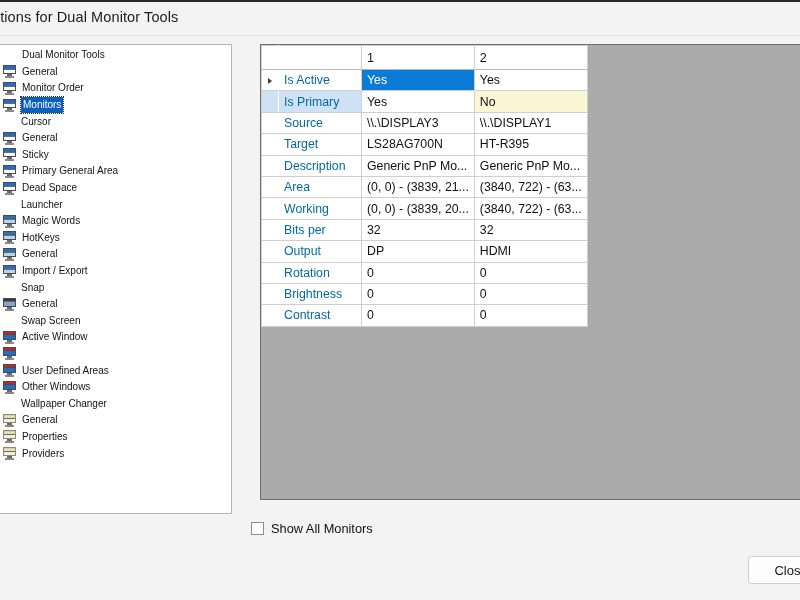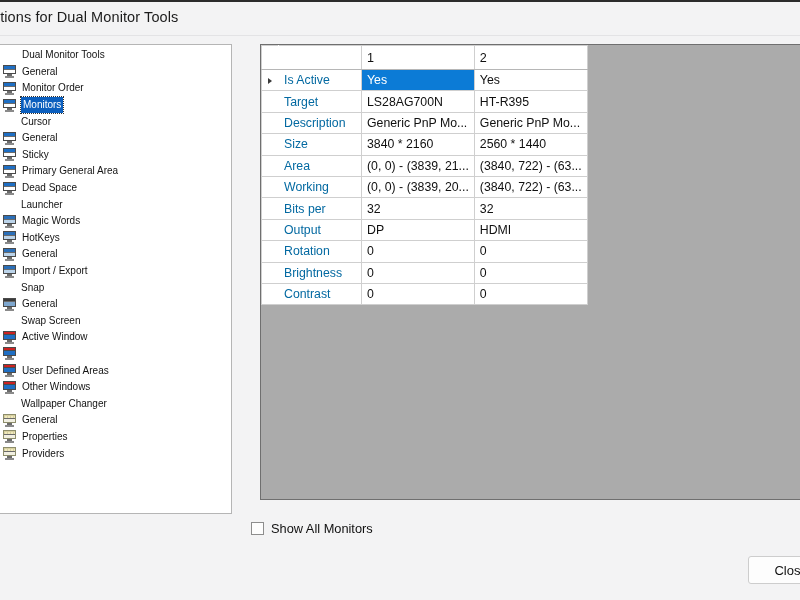--- a/index.html
+++ b/index.html
@@ -456,37 +456,43 @@
           <th>2</th>
         </tr>
       </thead>
       <tbody id="grid-body">
           <tr>
             <td class="sel-col"><span class="rowarrow"></span></td>
             <td class="rowname">Is Active</td>
             <td class="val cell-selected">Yes</td>
             <td class="val">Yes</td>
           </tr>
+          <tr class="rowhdr-hl">
+            <td class="sel-col"></td>
+            <td class="rowname">Is Primary</td>
+            <td class="val">Yes</td>
+            <td class="val cell-warn">No</td>
+          </tr>
+          <tr>
+            <td class="sel-col"></td>
+            <td class="rowname">Source</td>
+            <td class="val">\\.\DISPLAY3</td>
+            <td class="val">\\.\DISPLAY1</td>
+          </tr>
           <tr>
             <td class="sel-col"></td>
             <td class="rowname">Target</td>
             <td class="val">LS28AG700N</td>
             <td class="val">HT-R395</td>
           </tr>
           <tr>
             <td class="sel-col"></td>
             <td class="rowname">Description</td>
             <td class="val">Generic PnP Mo...</td>
             <td class="val">Generic PnP Mo...</td>
-          </tr>
-          <tr>
-            <td class="sel-col"></td>
-            <td class="rowname">Size</td>
-            <td class="val">3840 * 2160</td>
-            <td class="val">2560 * 1440</td>
           </tr>
           <tr>
             <td class="sel-col"></td>
             <td class="rowname">Area</td>
             <td class="val">(0, 0) - (3839, 21...</td>
             <td class="val">(3840, 722) - (63...</td>
           </tr>
           <tr>
             <td class="sel-col"></td>
             <td class="rowname">Working</td>

